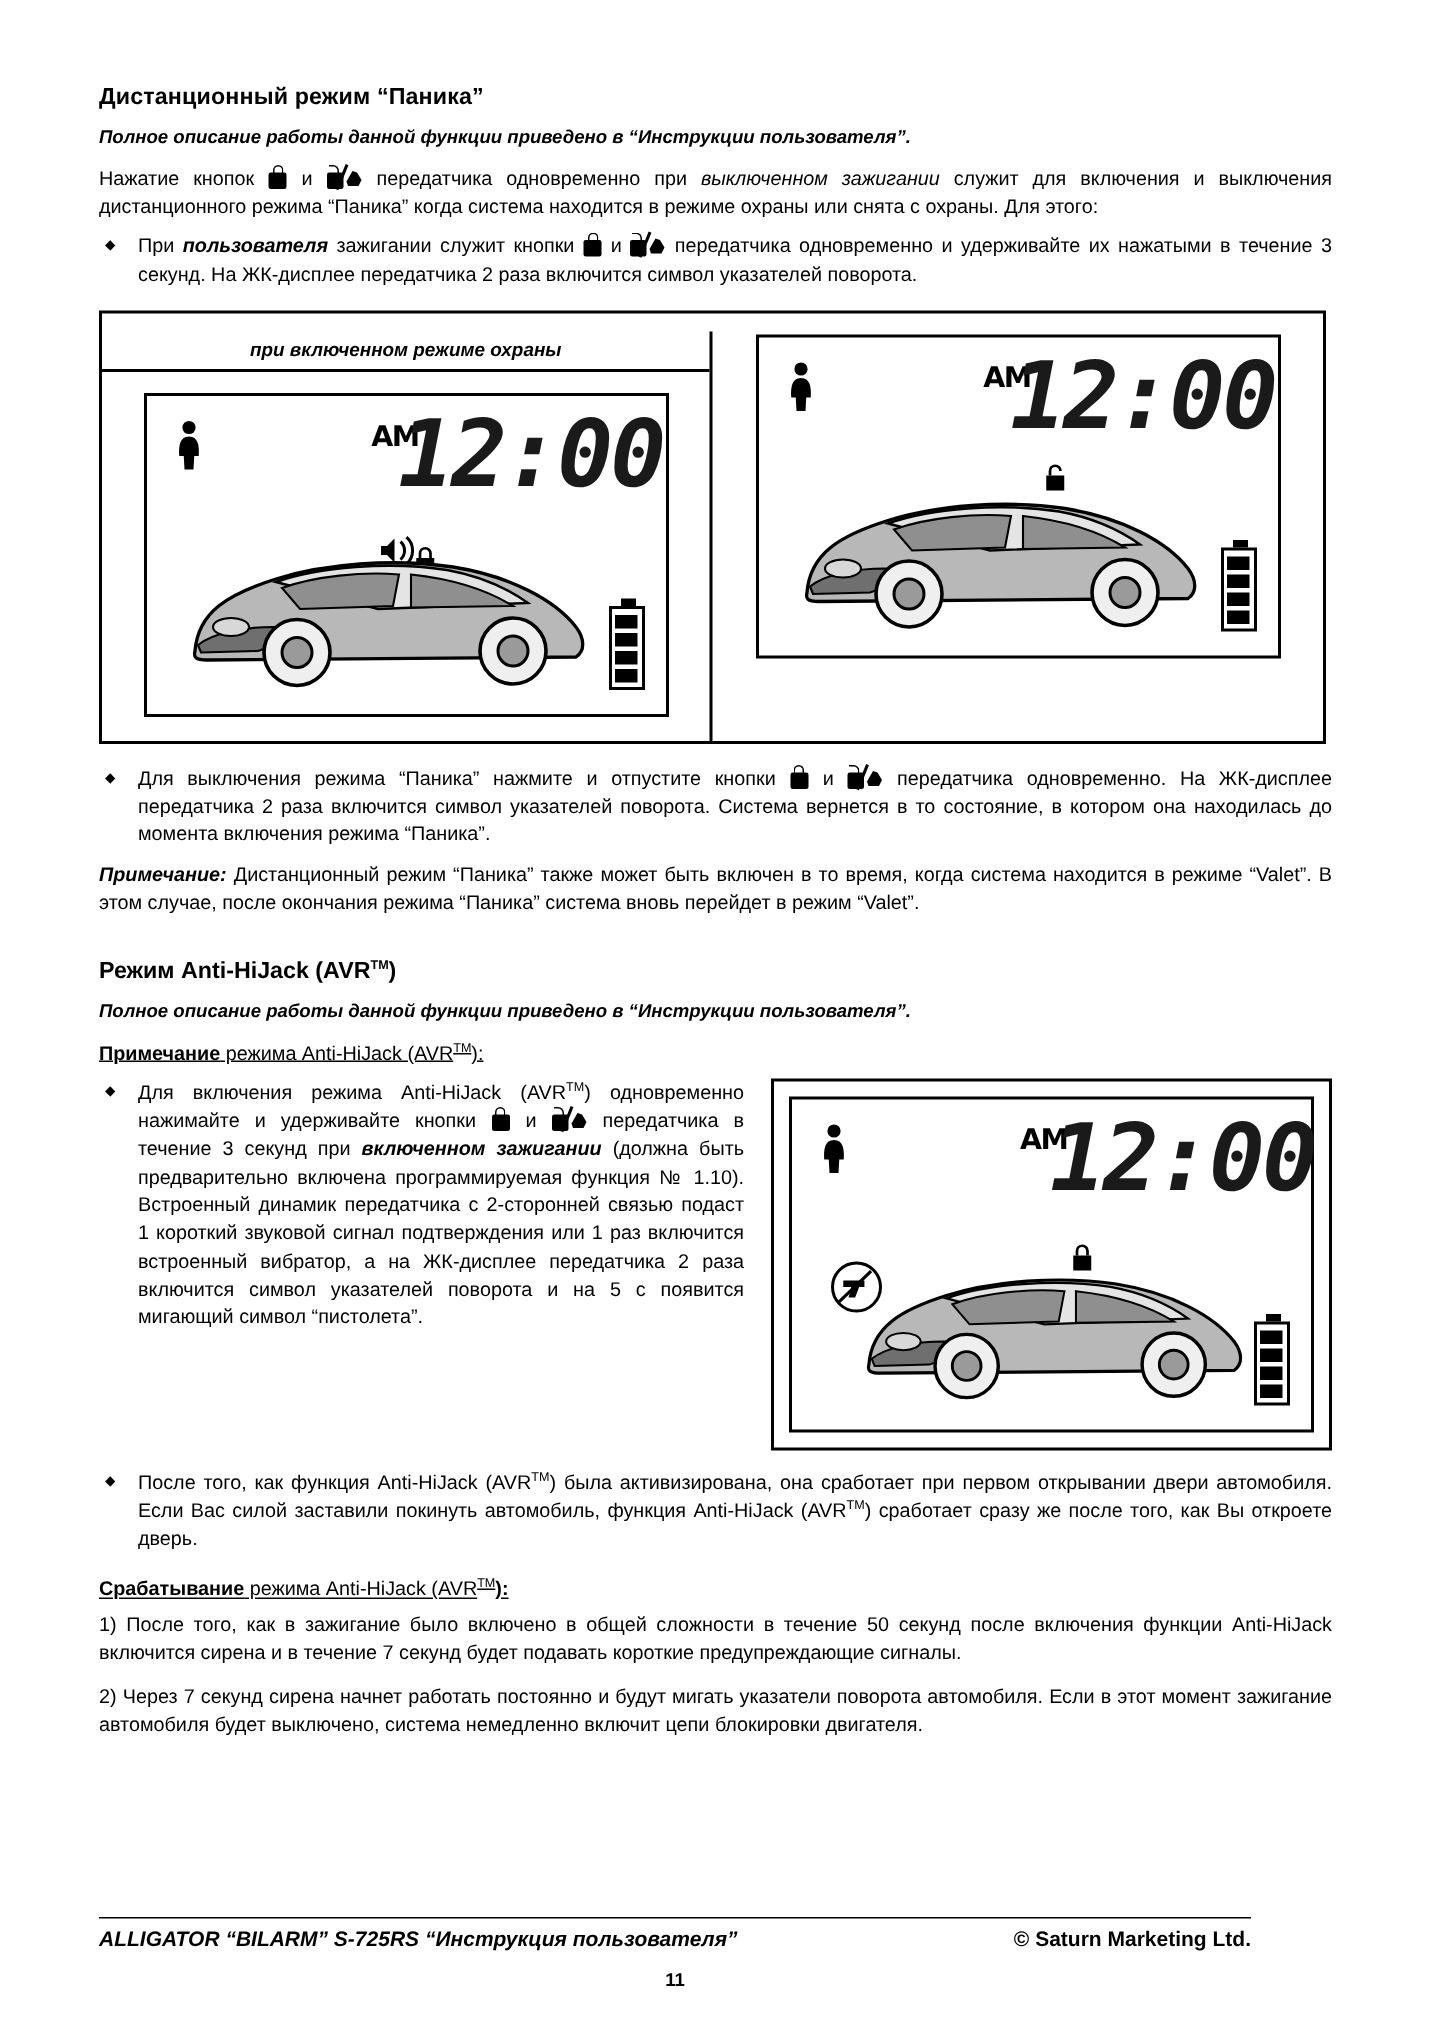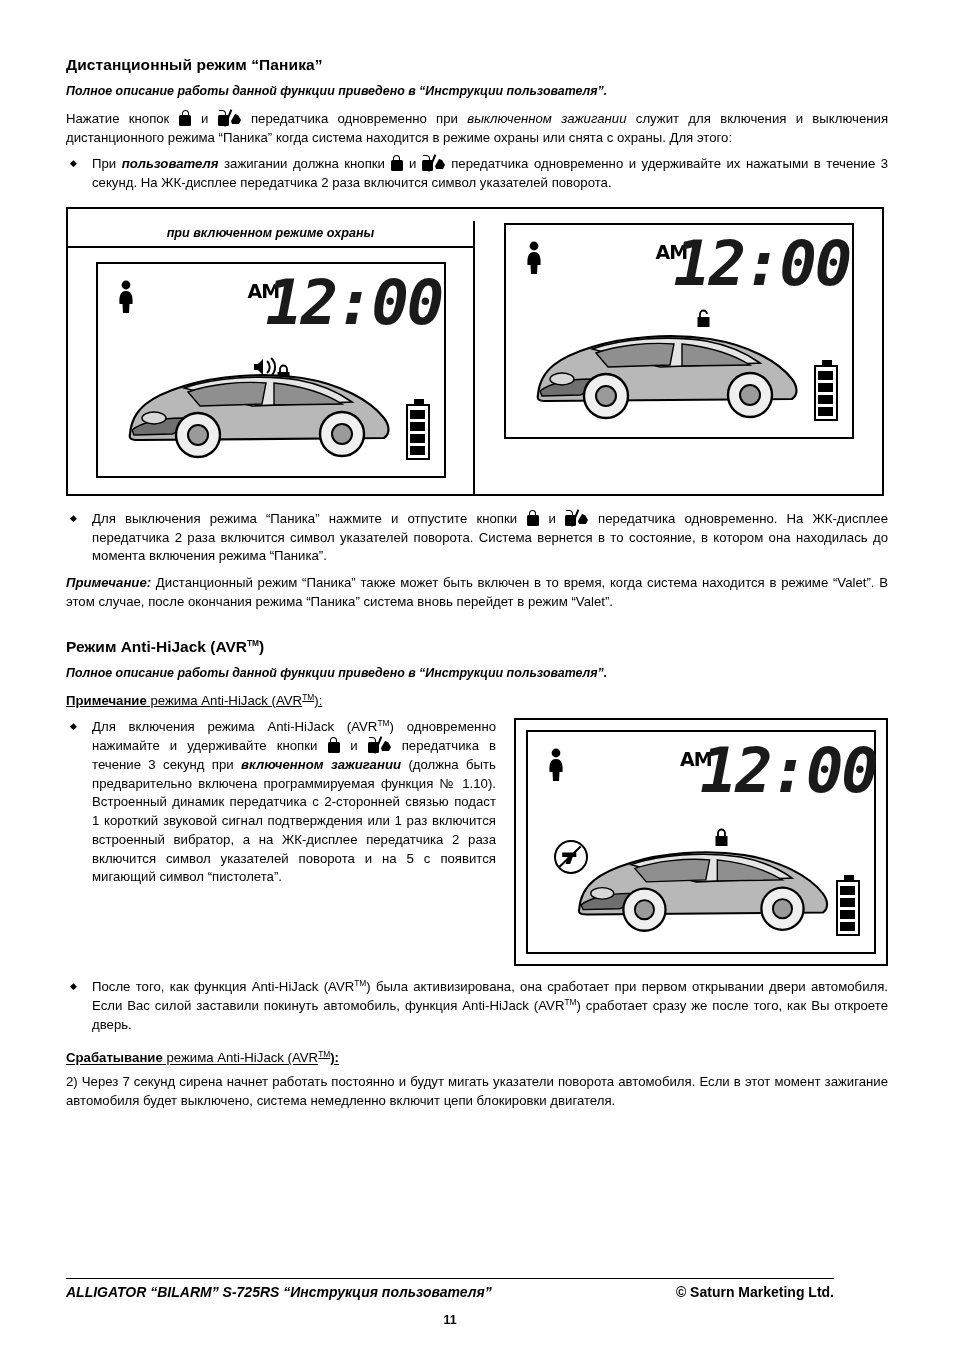--- a/index.html
+++ b/index.html
@@ -334,21 +334,21 @@
       <span>передатчика одновременно при</span>
       <span class="i">выключенном зажигании</span>
       <span>служит для включения и выключения дистанционного режима “Паника” когда система находится в режиме охраны или снята с охраны. Для этого:</span>
     </p>
 
     <div class="bullet-row">
       <div class="bullet-mark">◆</div>
       <div class="bullet-body">
         <span>При</span>
         <span class="bi">пользователя</span>
-        <span>зажигании должна кнопки</span>
+        <span>зажигании служит кнопки</span>
         <span class="lock-key"><span class="shackle"></span><span class="bodyb"></span></span>
         <span>и</span>
         <span class="unlock-key">
           <span class="shackle2"></span><span class="bodyb2"></span><span class="slash"></span>
           <svg class="footsym" viewBox="0 0 12 13">
             <path d="M1 9 L5 2 L8 3 L11 8 L9 12 L2 12 Z" fill="#000"></path>
           </svg>
         </span>
         <span>передатчика одновременно и удерживайте их нажатыми в течение 3 секунд. На ЖК-дисплее передатчика 2 раза включится символ указателей поворота.</span>
       </div>
@@ -541,20 +541,21 @@
       <div class="bullet-mark">◆</div>
       <div class="bullet-body">
         <span>После того, как функция Anti-HiJack (AVR</span><sup>TM</sup><span>) была активизирована, она сработает при первом открывании двери автомобиля. Если Вас силой заставили покинуть автомобиль, функция Anti-HiJack (AVR</span><sup>TM</sup><span>) сработает сразу же после того, как Вы откроете дверь.</span>
       </div>
     </div>
 
     <div class="subhead" style="margin-top:14px">
       <span class="u b">Срабатывание</span><span class="u"> режима Anti-HiJack (AVR</span><sup class="u">TM</sup><span class="u b">):</span>
     </div>
 
+    <div class="numbered">1) После того, как в зажигание было включено в общей сложности в течение 50 секунд после включения функции Anti-HiJack включится сирена и в течение 7 секунд будет подавать короткие предупреждающие сигналы.</div>
     <div class="numbered">2) Через 7 секунд сирена начнет работать постоянно и будут мигать указатели поворота автомобиля. Если в этот момент зажигание автомобиля будет выключено, система немедленно включит цепи блокировки двигателя.</div>
 
   </div>
 
   <div class="footer">
     <span>ALLIGATOR “BILARM” S-725RS “Инструкция пользователя”</span>
     <span class="right">© Saturn Marketing Ltd.</span>
   </div>
   <div class="page-num">11</div>
 </div>

